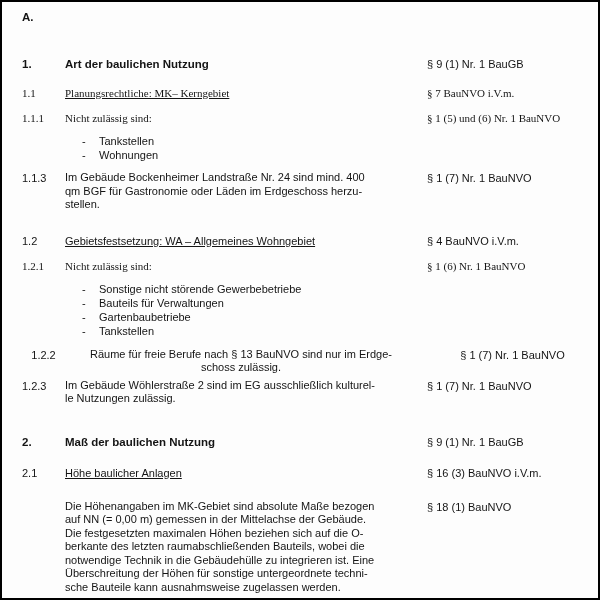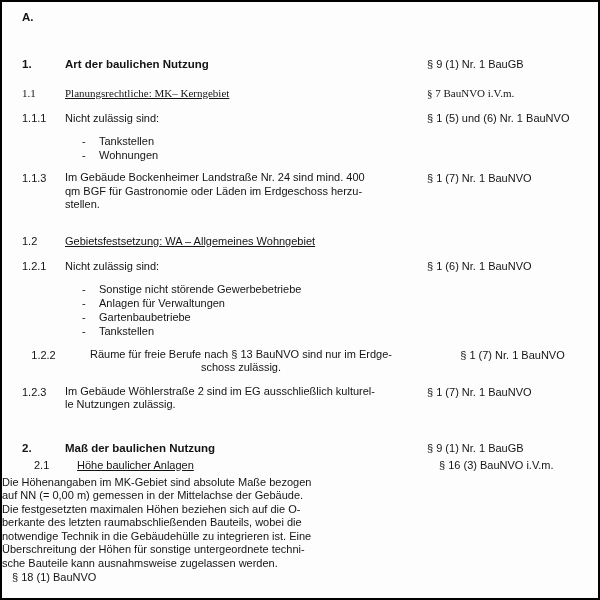--- a/index.html
+++ b/index.html
@@ -36,27 +36,27 @@
   .part-title, .sec-title { font-weight: bold; font-size: 11.5px; }
   .ul { text-decoration: underline; }
   .para { line-height: 13.5px; white-space: pre-line; }
   .bullets { margin-left: 80px; }
   .bullet-line { display: flex; line-height: 14px; }
   .bullet-dash { width: 17px; flex: none; }
   
   .mt33 { margin-top: 33px; }
   .mt29 { margin-top: 29px; }
   .mt22 { margin-top: 22px; }
-  .mt17 { margin-top: 3px; padding-left: 12px; }
-  .mt16 { margin-top: 10px; }
+  .mt17 { margin-top: 17px; }
+  .mt16 { margin-top: 4px; }
   .mt15 { margin-top: 15px; font-family: Liberation Serif, serif; }
-  .mt11 { margin-top: 11px; }
+  .mt11 { margin-top: 11px; font-family: Liberation Serif, serif; }
   .mt10 { margin-top: 10px; text-align: center; }
   .mt9  { margin-top: 9px; }
-  .mt7  { margin-top: 4px; flex-direction: column; }
+  .mt7  { margin-top: 20px; }
 </style>
 </head>
 <body>
 
 <div class="page">
 
   <div class="row">
     <div class="num part-title">A.</div>
     <div class="ref"></div>
   </div>
@@ -94,36 +94,37 @@
     <div class="num">1.1.3</div>
     <div class="body para">Im Gebäude Bockenheimer Landstraße Nr. 24 sind mind. 400
 qm BGF für Gastronomie oder Läden im Erdgeschoss herzu-
 stellen.</div>
     <div class="ref">§ 1 (7) Nr. 1 BauNVO</div>
   </div>
 
   <div class="row mt22">
     <div class="num">1.2</div>
     <div class="body ul">Gebietsfestsetzung: WA – Allgemeines Wohngebiet</div>
+    <div class="ref">§ 4 BauNVO i.V.m.</div>
   </div>
 
   <div class="row mt11">
     <div class="num">1.2.1</div>
     <div class="body">Nicht zulässig sind:</div>
     <div class="ref">§ 1 (6) Nr. 1 BauNVO</div>
   </div>
 
   <div class="bullets mt9">
     <div class="bullet-line">
       <span class="bullet-dash">-</span>
       <span>Sonstige nicht störende Gewerbebetriebe</span>
     </div>
     <div class="bullet-line">
       <span class="bullet-dash">-</span>
-      <span>Anlagen für Verwaltungen</span>
+      <span>Bauteils für Verwaltungen</span>
     </div>
     <div class="bullet-line">
       <span class="bullet-dash">-</span>
       <span>Gartenbaubetriebe</span>
     </div>
     <div class="bullet-line">
       <span class="bullet-dash">-</span>
       <span>Tankstellen</span>
     </div>
   </div>

